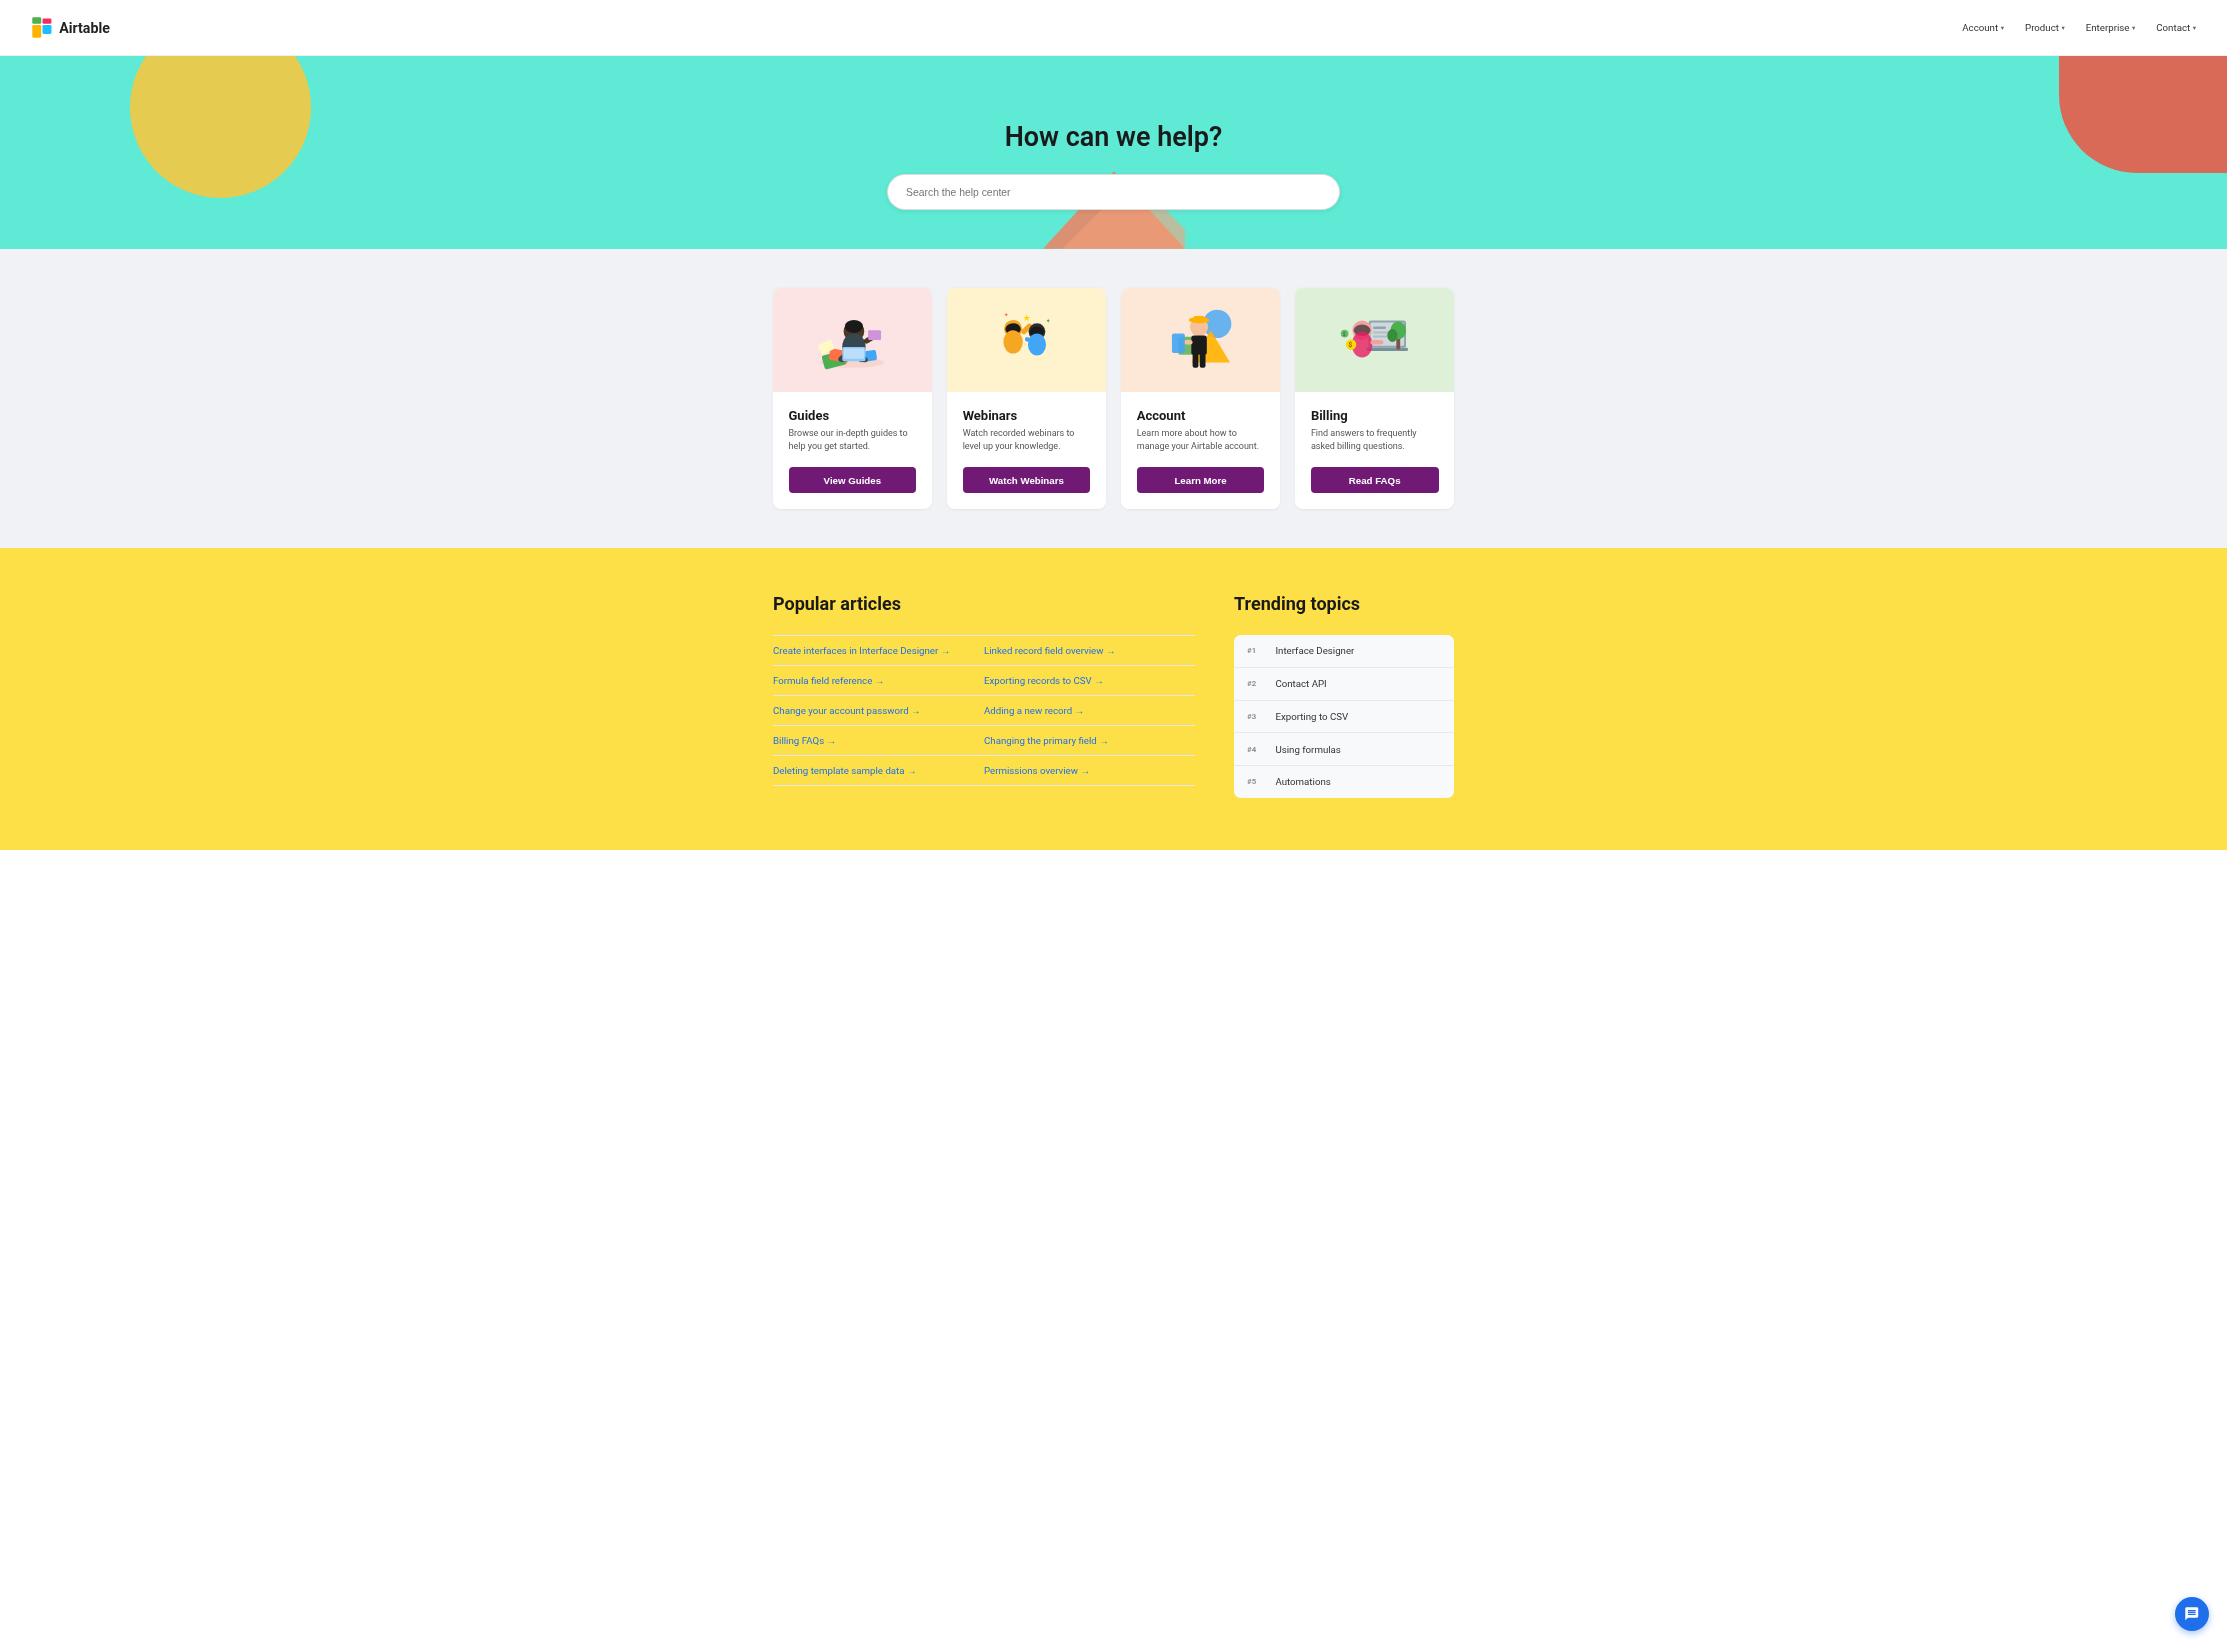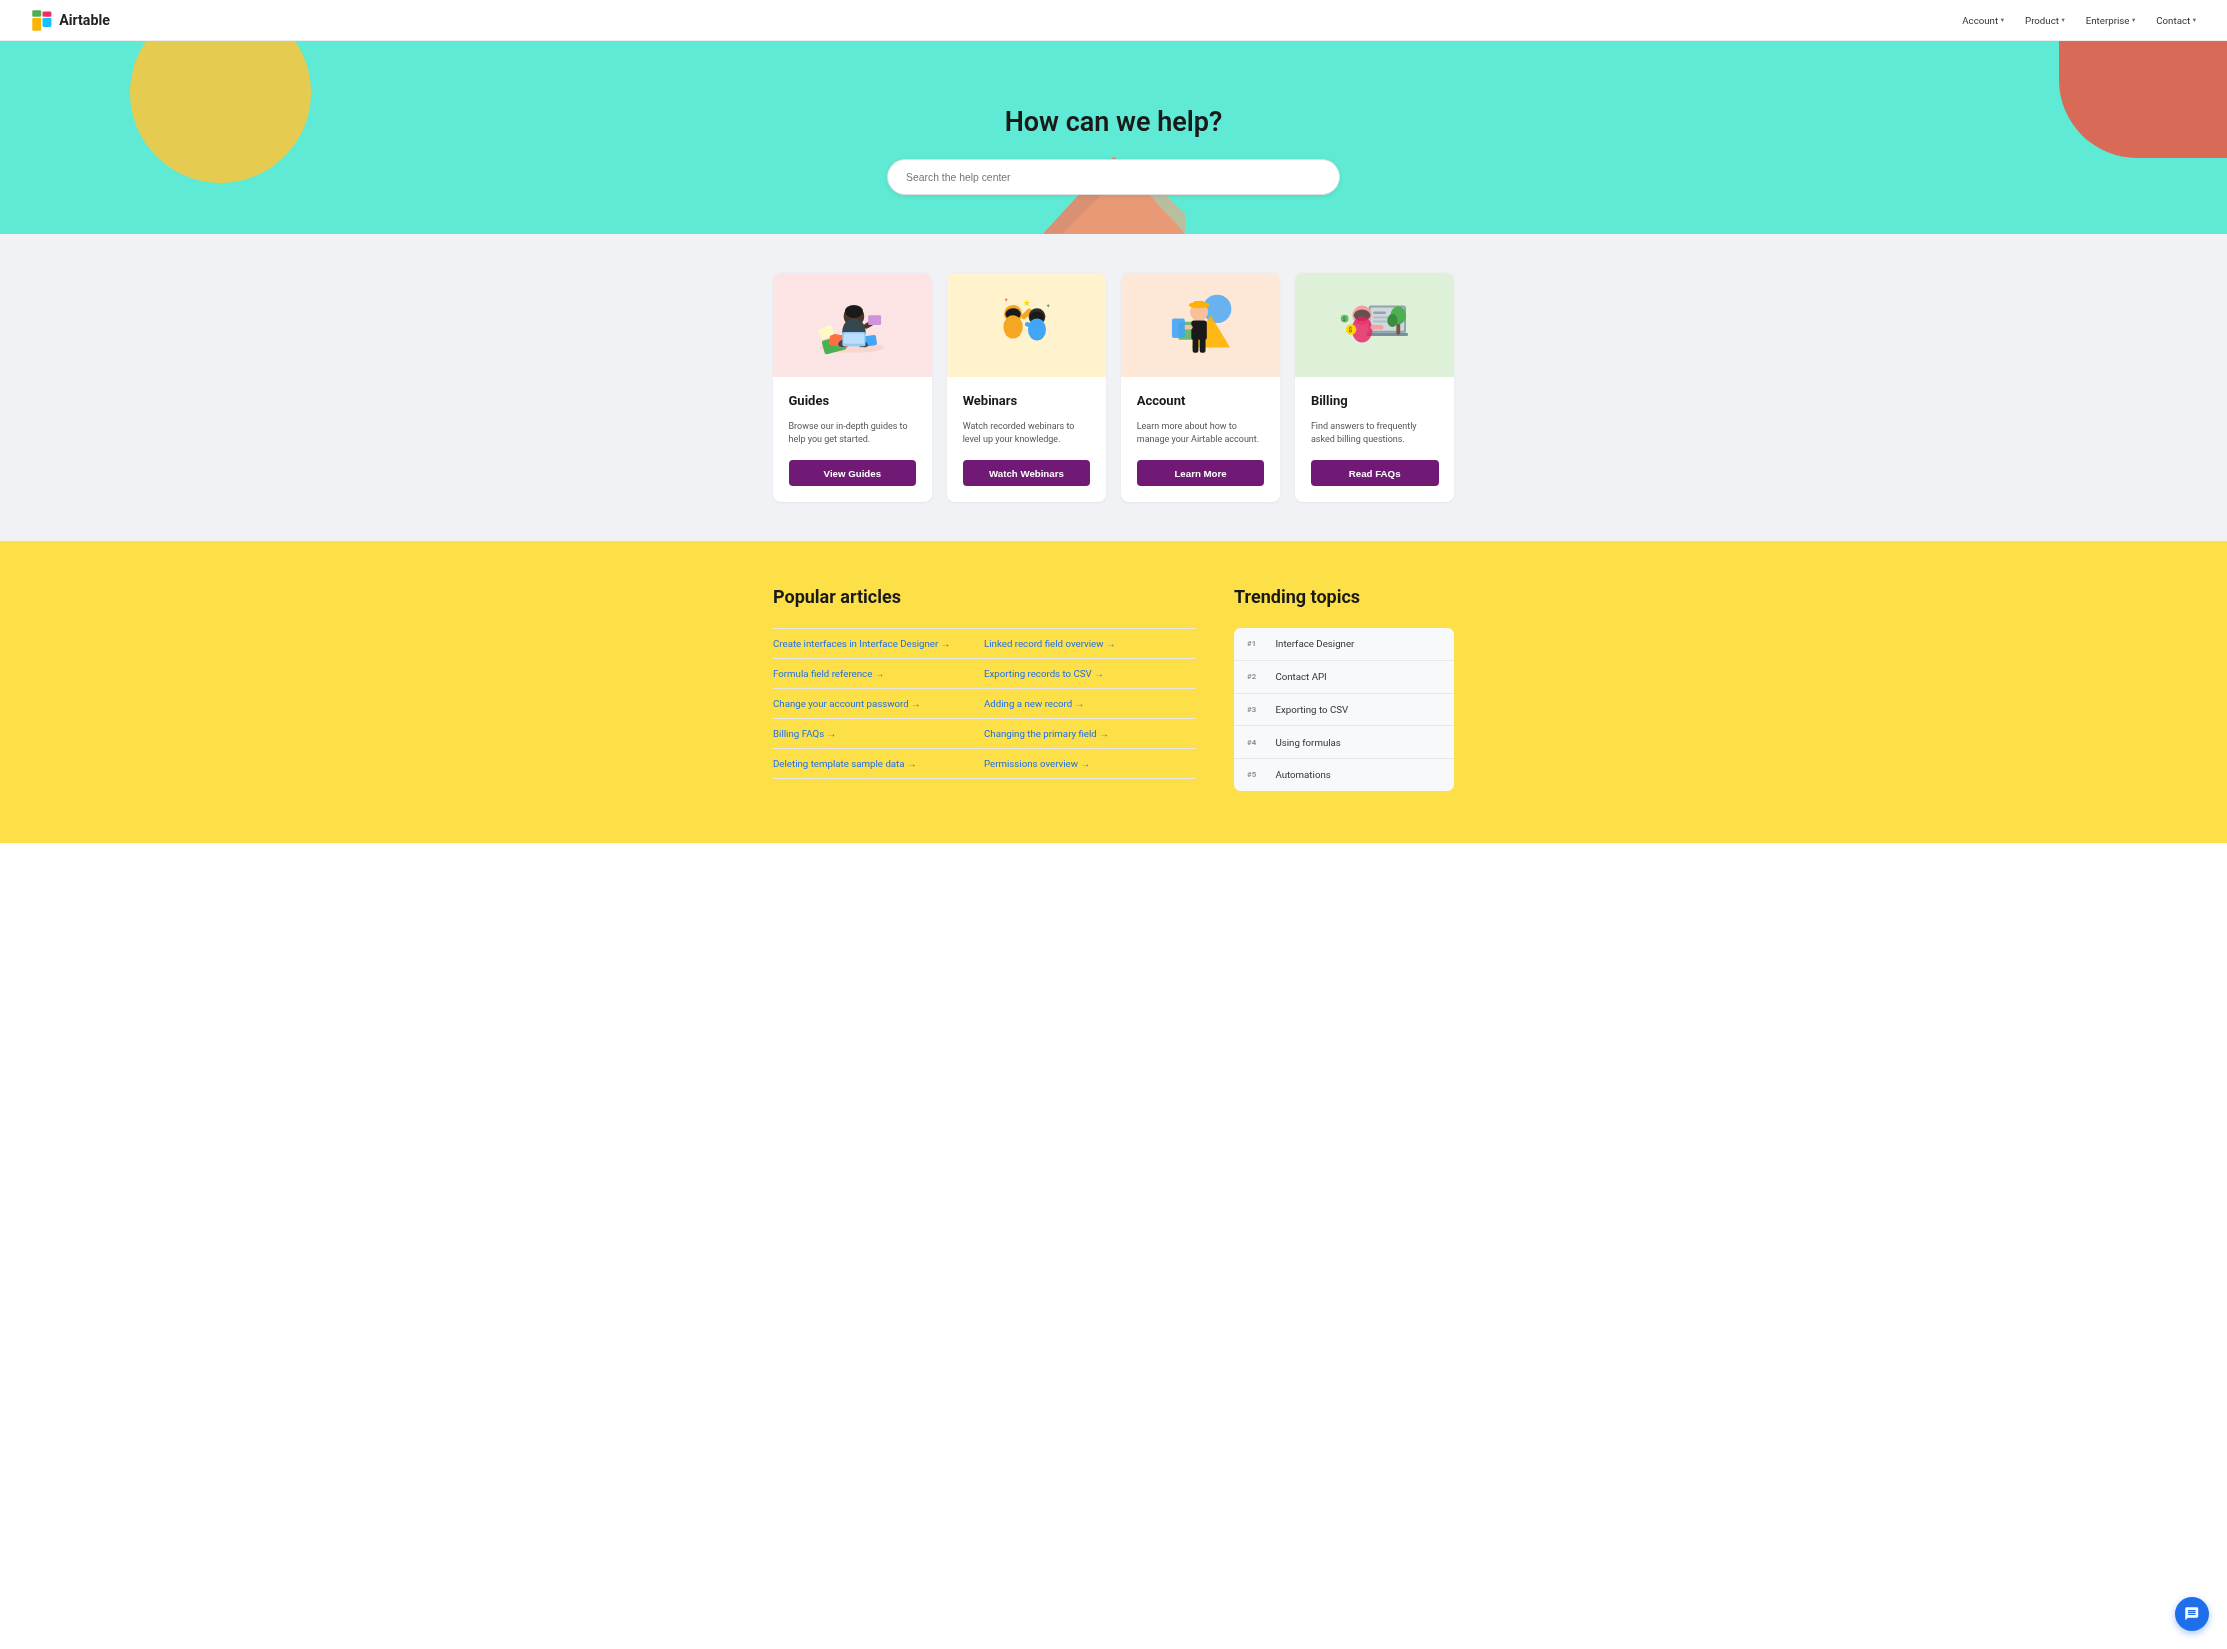--- a/index.html
+++ b/index.html
@@ -1,21 +1,21 @@
 <!DOCTYPE html>
 <html style="font-size:10.4px"><head>
   <meta charset="utf-8">
   <style>
     * { box-sizing: border-box; margin: 0; padding: 0; }
     body { font-family: -apple-system, BlinkMacSystemFont, 'Segoe UI', Roboto, sans-serif; background: #fff; color: #333; }
 
     
     .nav {
       display: flex; align-items: center; justify-content: space-between;
-      padding: 0 31px; height: 41px; background: #fff;
+      padding: 0 31px; height: 56px; background: #fff;
       border-bottom: 0.6px solid #eee; position: relative; z-index: 10;
     }
     .nav-logo { display: flex; align-items: center; gap: 5.2px; cursor: pointer; }
     .nav-logo-icon { width: 23px; height: 23px; }
     .nav-logo-text { font-size: 14.2px; font-weight: 700; color: #222; }
     .nav-links { display: flex; align-items: center; gap: 21px; }
     .nav-link {
       font-size: 9.7px; color: #333; cursor: pointer; display: flex; align-items: center; gap: 2.6px;
       text-decoration: none;
     }
@@ -69,21 +69,21 @@
       display: flex; flex-direction: column;
     }
     .card-image {
       height: 104px; display: flex; align-items: center; justify-content: center;
     }
     .card-image.pink { background: #fce4e4; }
     .card-image.yellow { background: #fef3cd; }
     .card-image.peach { background: #fde8d8; }
     .card-image.green { background: #dff0d8; }
     .card-body { padding: 15.5px; flex: 1; display: flex; flex-direction: column; }
-    .card-title { font-size: 13px; font-weight: 700; color: #1a1a1a; margin-bottom: 12px; }
+    .card-title { font-size: 13px; font-weight: 700; color: #1a1a1a; margin-bottom: 4px; }
     .card-desc { font-size: 9px; color: #555; line-height: 1.5; flex: 1; margin-bottom: 13px; }
     .card-btn {
       display: block; width: 100%; padding: 7.8px;
       background: #701a75; color: #fff; border: none; border-radius: 3.9px;
       font-size: 9.7px; font-weight: 600; cursor: pointer; text-align: center;
     }
 
     
     .bottom-section {
       background: #fde047; padding: 45px 0 52px;

